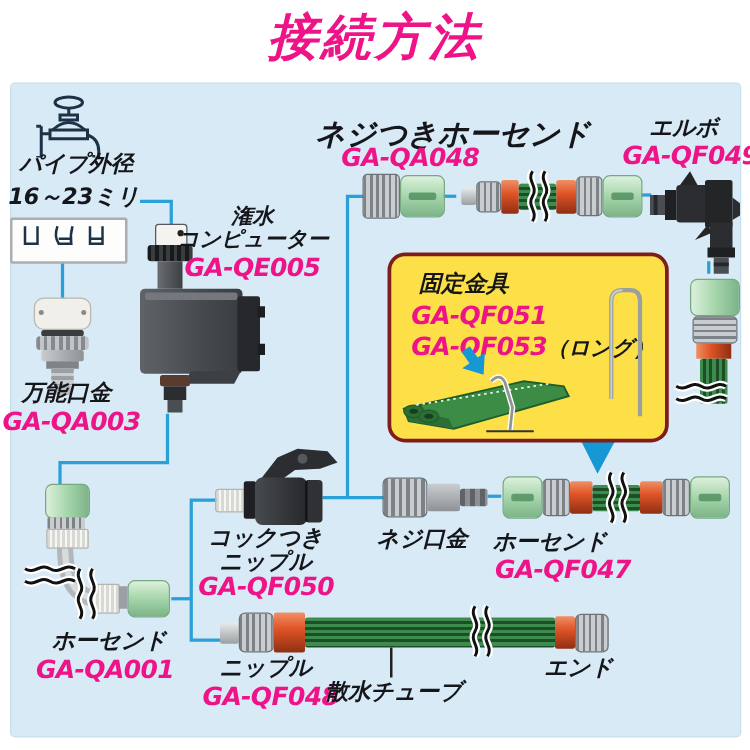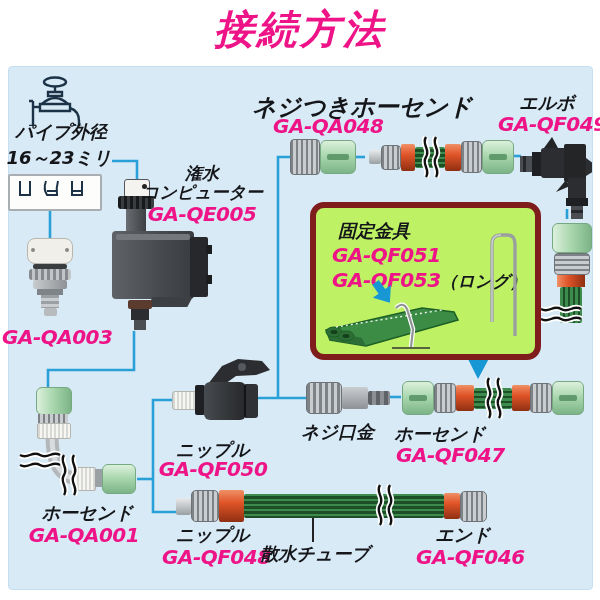--- a/index.html
+++ b/index.html
@@ -90,20 +90,21 @@
       <i style="position:absolute;left:3px;top:9px;width:4px;height:4px;border-radius:50%;background:#8a8a84"></i>
       <i style="position:absolute;right:3px;top:9px;width:4px;height:4px;border-radius:50%;background:#8a8a84"></i>
     </div>
     <div style="width:34px;height:5px;background:#3a3c3e;border-radius:2px"></div>
     <div style="width:42px;height:11px;border-radius:3px;background:repeating-linear-gradient(90deg,#86898d 0 3px,#c2c5c8 3px 6px)"></div>
     <div style="width:34px;height:9px;border-radius:2px;background:linear-gradient(90deg,#c9ccce,#8e9296)"></div>
     <div style="width:26px;height:6px;background:#7f8488"></div>
     <div style="width:18px;height:13px;background:repeating-linear-gradient(180deg,#9ba0a4 0 3px,#c9cdd0 3px 6px)"></div>
     <div style="width:13px;height:8px;border-radius:2px;background:#b7bbbe"></div>
   </div>
+  <div class="lbl" style="left:8px;top:305px;width:90px;font-size:18px">万能口金</div>
   <div class="code" style="left:2px;top:326px;width:102px">GA-QA003</div>
 
   <div class="comp" style="left:110px;top:179px;width:104px;height:152px">
     <div style="position:absolute;left:14px;top:0;width:24px;height:17px;background:#f4f3ef;border:1px solid #55585c;border-radius:3px">
       <i style="position:absolute;right:2px;top:4px;width:5px;height:5px;border-radius:50%;background:#222"></i>
       </div>
     <div style="position:absolute;left:8px;top:17px;width:36px;height:13px;border-radius:3px;background:repeating-linear-gradient(90deg,#17191b 0 3px,#3a3d40 3px 6px)"></div>
     <div style="position:absolute;left:16px;top:30px;width:20px;height:22px;background:linear-gradient(90deg,#6a6e72,#3c4043)"></div>
     <div style="position:absolute;left:2px;top:52px;width:82px;height:68px;border-radius:4px;background:linear-gradient(90deg,#5f6368,#46494e 60%,#393c40)">
       <i style="position:absolute;left:4px;top:3px;right:4px;height:6px;background:#74787d;border-radius:2px"></i>
@@ -155,20 +156,21 @@
   <div class="comp" style="left:172px;top:358px;width:104px;height:64px">
     <svg style="position:absolute;left:36px;top:0" width="66" height="32" viewBox="0 0 66 32">
       <polygon points="0,26 14,8 30,1 54,3 62,12 48,17 28,18 10,31" fill="#2b2d30"></polygon>
       <circle cx="34" cy="9" r="4" fill="#55585c"></circle>
     </svg>
     <div style="position:absolute;left:0;top:33px;width:24px;height:17px;border:1px solid #b5b5b0;border-radius:3px;background:repeating-linear-gradient(90deg,#d8d8d4 0 2px,#f6f6f2 2px 4px)"></div>
     <div style="position:absolute;left:23px;top:27px;width:10px;height:30px;background:#1e2023;border-radius:2px"></div>
     <div style="position:absolute;left:32px;top:24px;width:42px;height:38px;border-radius:6px;background:linear-gradient(90deg,#474a4e,#26282b)"></div>
     <div style="position:absolute;left:72px;top:26px;width:12px;height:34px;background:#2f3134;border-radius:3px;border-left:2px solid #121314"></div>
   </div>
+  <div class="lbl" style="left:160px;top:421px;width:105px;font-size:18px">コックつき</div>
   <div class="lbl" style="left:160px;top:440px;width:105px;font-size:18px">ニップル</div>
   <div class="code" style="left:158px;top:458px;width:110px">GA-QF050</div>
 
   <div class="comp row" style="left:306px;top:383px;height:30px">
     <div style="width:34px;height:30px;border-radius:5px;border:1px solid #6d7276;background:repeating-linear-gradient(90deg,#7d8287 0 3px,#c9cdd0 3px 6px)"></div>
     <div style="width:26px;height:22px;border-radius:2px;background:linear-gradient(180deg,#c9cdd0,#8e9296)"></div>
     <div style="width:22px;height:14px;border-radius:2px;background:repeating-linear-gradient(90deg,#5f6367 0 4px,#8c9094 4px 8px)"></div>
   </div>
   <div class="lbl" style="left:295px;top:422px;width:85px;font-size:18px">ネジ口金</div>
 
@@ -242,22 +244,22 @@
     <svg class="sq" style="left:0px;top:70px;transform:rotate(90deg)" width="22" height="46" viewBox="0 0 22 46">
       <g fill="none">
           <path d="M6,2 C1,10 11,14 6,22 C1,30 11,34 6,42" stroke="#fff" stroke-width="6"></path>
       <path d="M16,2 C11,10 21,14 16,22 C11,30 21,34 16,42" stroke="#fff" stroke-width="6"></path>
       <path d="M6,2 C1,10 11,14 6,22 C1,30 11,34 6,42" stroke="#111" stroke-width="2.4"></path>
       <path d="M16,2 C11,10 21,14 16,22 C11,30 21,34 16,42" stroke="#111" stroke-width="2.4"></path>
         </g>
     </svg>
   </div>
 
-  <div class="comp" style="left:310px;top:202px;width:219px;height:146px;background:#bef264;
-       border:6px solid #7f1d1d;border-radius:14px;z-index:2">
+  <div class="comp" style="left:310px;top:202px;width:219px;height:146px;background:#fde047;
+       border:3px solid #7f1d1d;border-radius:14px;z-index:2">
     <div class="lbl" style="left:22px;top:13px;font-size:18px;text-align:left">固定金具</div>
     <div class="code" style="left:16px;top:36px;text-align:center">GA-QF051</div>
     <div style="position:absolute;left:16px;top:60px;white-space:nowrap">
       <span style="font-weight:bold;color:#ee1487;font-size:20px;letter-spacing:-0.5px">GA-QF053</span><span style="font-weight:bold;color:#15161a;font-size:17px">（ロング）</span>
     </div>
     <svg style="position:absolute;right:16px;top:22px" width="32" height="110" viewBox="0 0 32 110">
       <path d="M5,92 L5,14 Q5,5 14,5 L20,5 Q28,5 28,14 L28,106" fill="none" stroke="#9aa09f" stroke-width="3.4"></path>
       <path d="M5,92 L5,14 Q5,5 14,5" fill="none" stroke="#c9cfce" stroke-width="1.4"></path>
     </svg>
     <svg style="position:absolute;left:54px;top:72px" width="30" height="30" viewBox="0 0 30 30">
@@ -293,15 +295,14 @@
           </g>
       </svg>
     </div>
     <div class="po" style="width:16px;height:26px"></div>
     <div class="pr" style="width:25px;height:29px;border-radius:5px"></div>
   </div>
   <div class="lbl" style="left:165px;top:525px;width:95px;font-size:18px">ニップル</div>
   <div class="code" style="left:162px;top:546px;width:100px">GA-QF048</div>
   <div class="lbl" style="left:256px;top:544px;width:118px;font-size:18px">散水チューブ</div>
   <div class="lbl" style="left:425px;top:525px;width:76px;font-size:18px">エンド</div>
-  <div class="code" style="left:416px;top:546px;width:95px">GA-QF046</div>
 
 </div>
 
 </body></html>

